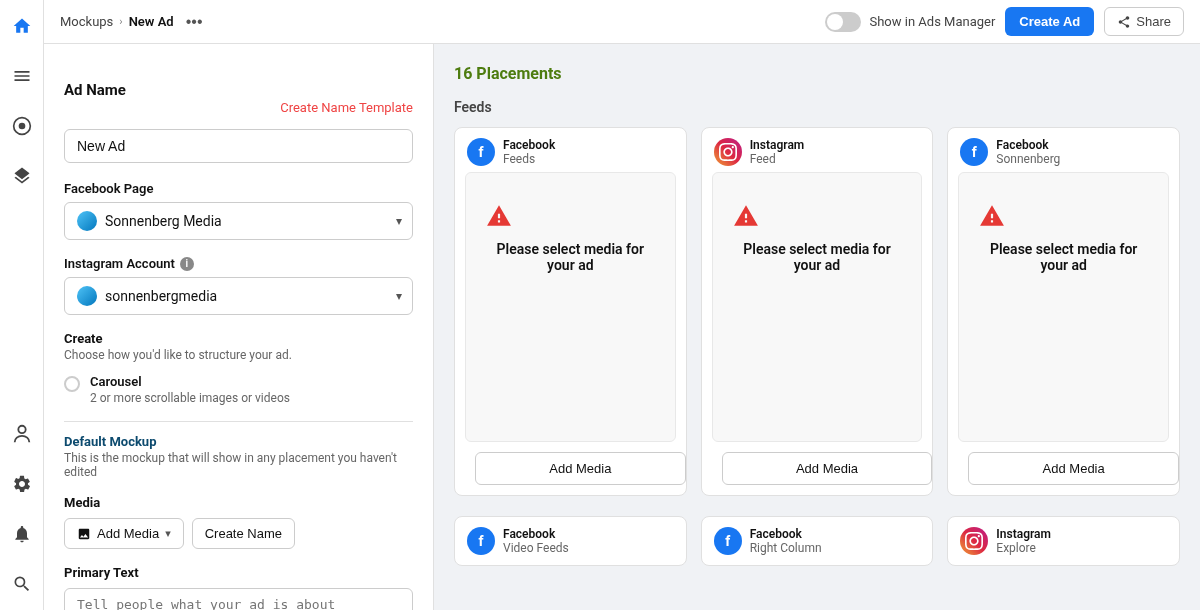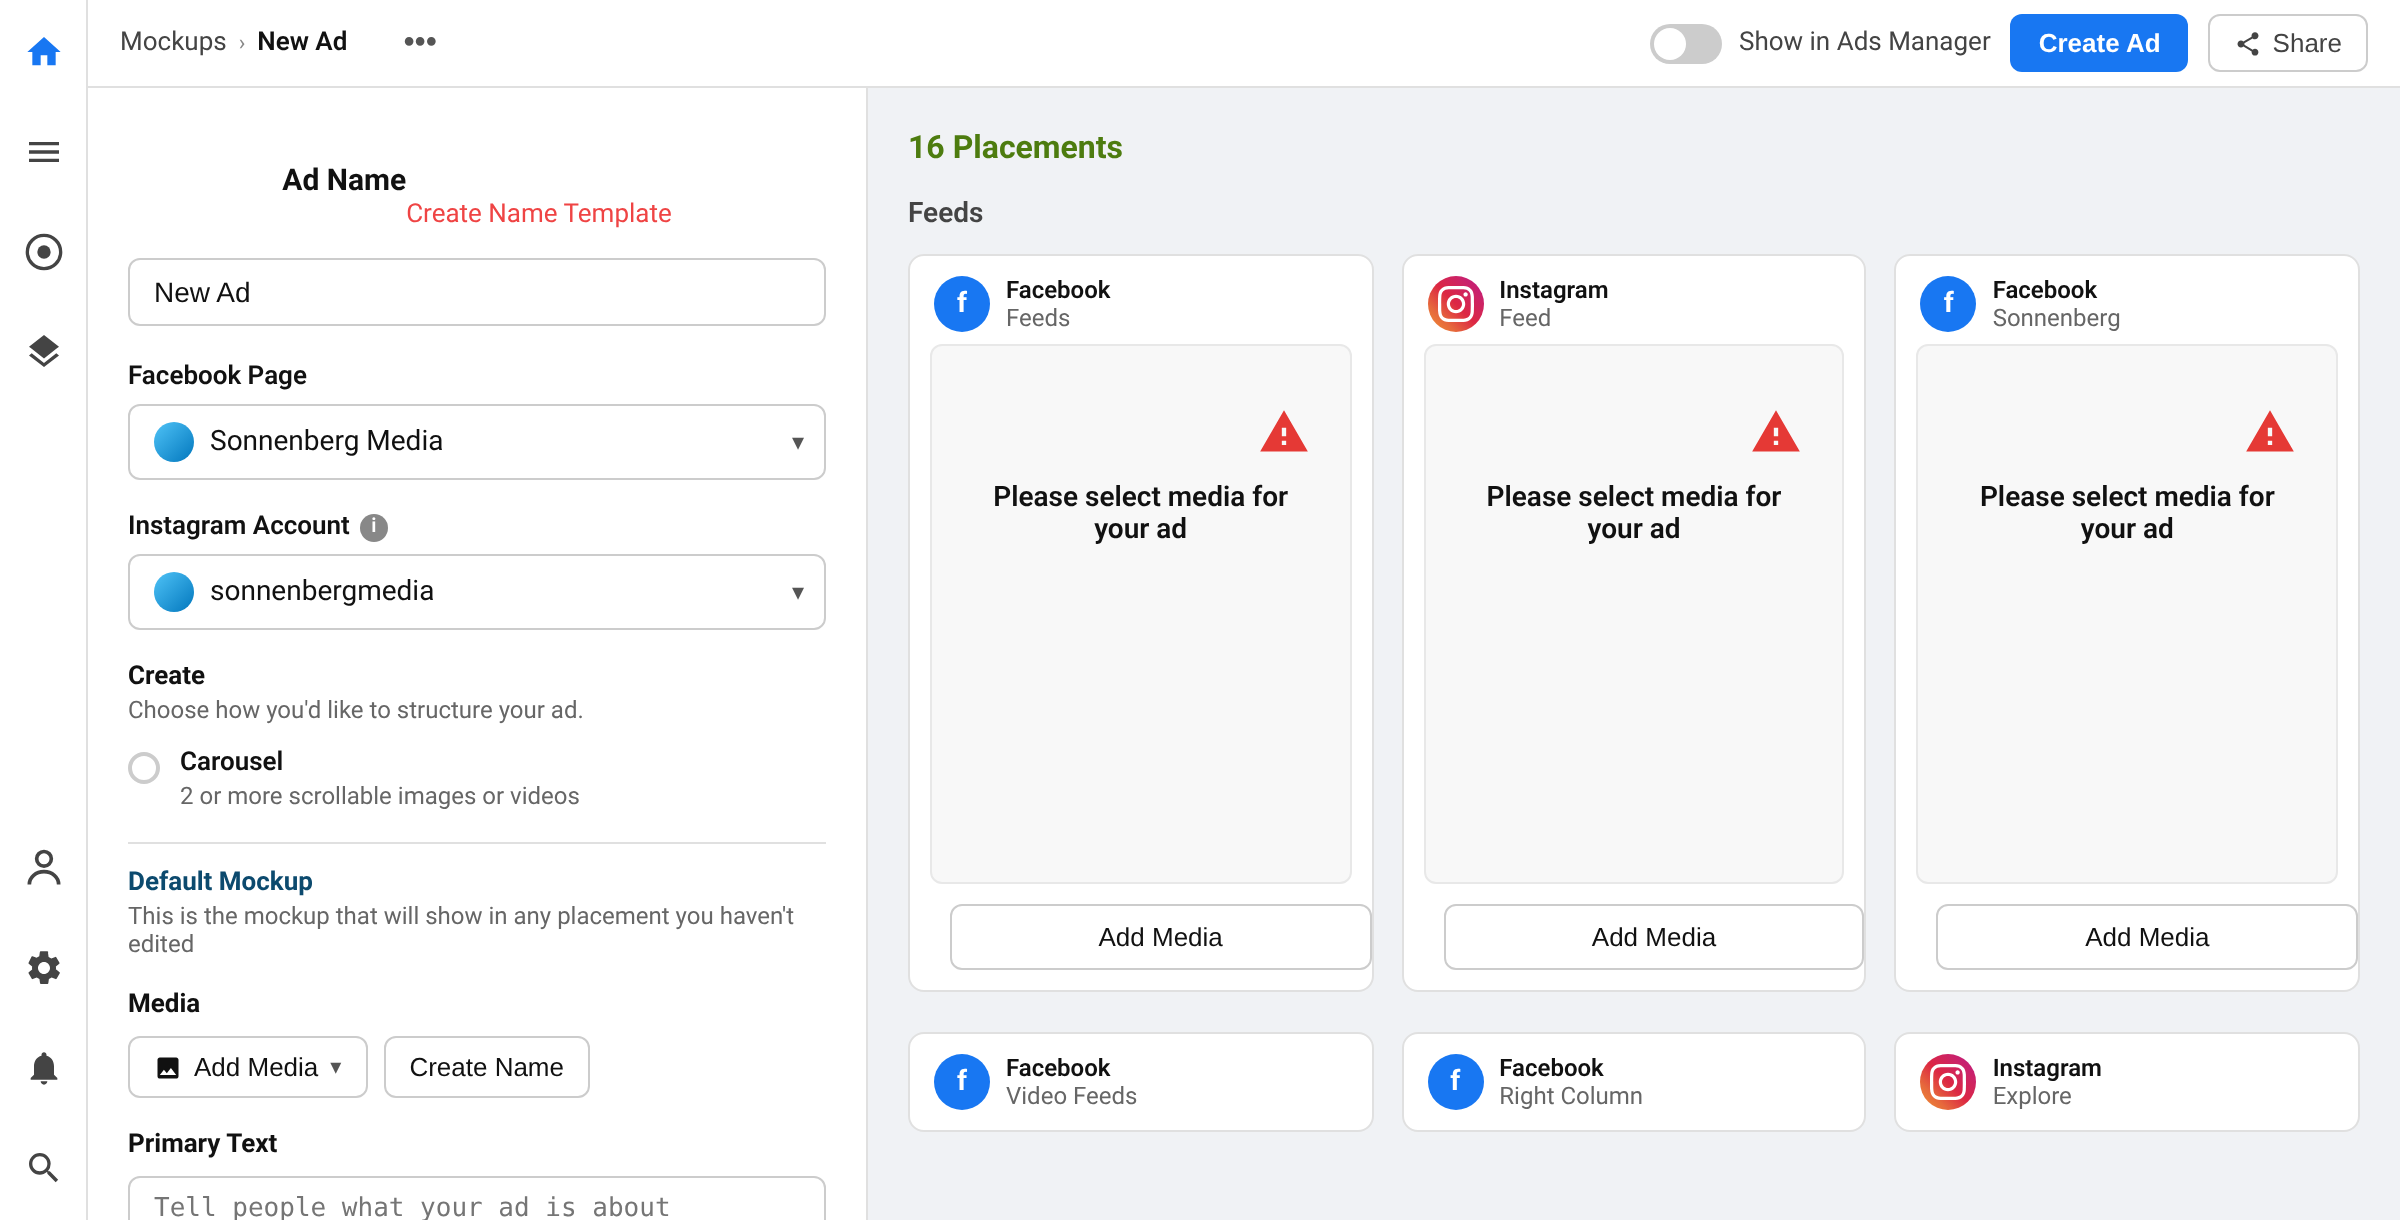--- a/index.html
+++ b/index.html
@@ -38,21 +38,21 @@
     }
 
     
     .top-bar {
       height: 44px;
       background: #fff;
       border-bottom: 1px solid #e0e0e0;
       display: flex;
       align-items: center;
       padding: 0 16px;
-      gap: 16px;
+      gap: 0;
     }
     .breadcrumb {
       display: flex;
       align-items: center;
       gap: 6px;
       font-size: 13px;
       color: #444;
     }
     .breadcrumb-link { color: #444; cursor: pointer; }
     .breadcrumb-sep { color: #888; font-size: 11px; }
@@ -134,21 +134,21 @@
       background: #fff;
       border-right: 1px solid #e0e0e0;
       overflow-y: auto;
       padding: 20px;
       flex-shrink: 0;
     }
 
     .section-header {
       display: flex;
       align-items: center;
-      justify-content: center;
+      justify-content: space-between;
       margin-bottom: 14px;
     }
     .section-title {
       font-size: 15px;
       font-weight: 700;
       color: #111;
     }
     .link-blue {
       font-size: 13px;
       color: #ef4444;
@@ -405,21 +405,21 @@
       font-size: 12px;
       color: #666;
     }
     .placement-media-area {
       background: #f8f8f8;
       margin: 0 10px 10px;
       border-radius: 6px;
       min-height: 270px;
       display: flex;
       flex-direction: column;
-      align-items: flex-end;
+      align-items: flex-start;
       justify-content: flex-start;
       padding: 30px 20px 20px;
       border: 1px solid #e8e8e8;
     }
     .warning-triangle {
       width: 26px;
       height: 26px;
       display: flex;
       align-items: center;
       justify-content: center;

